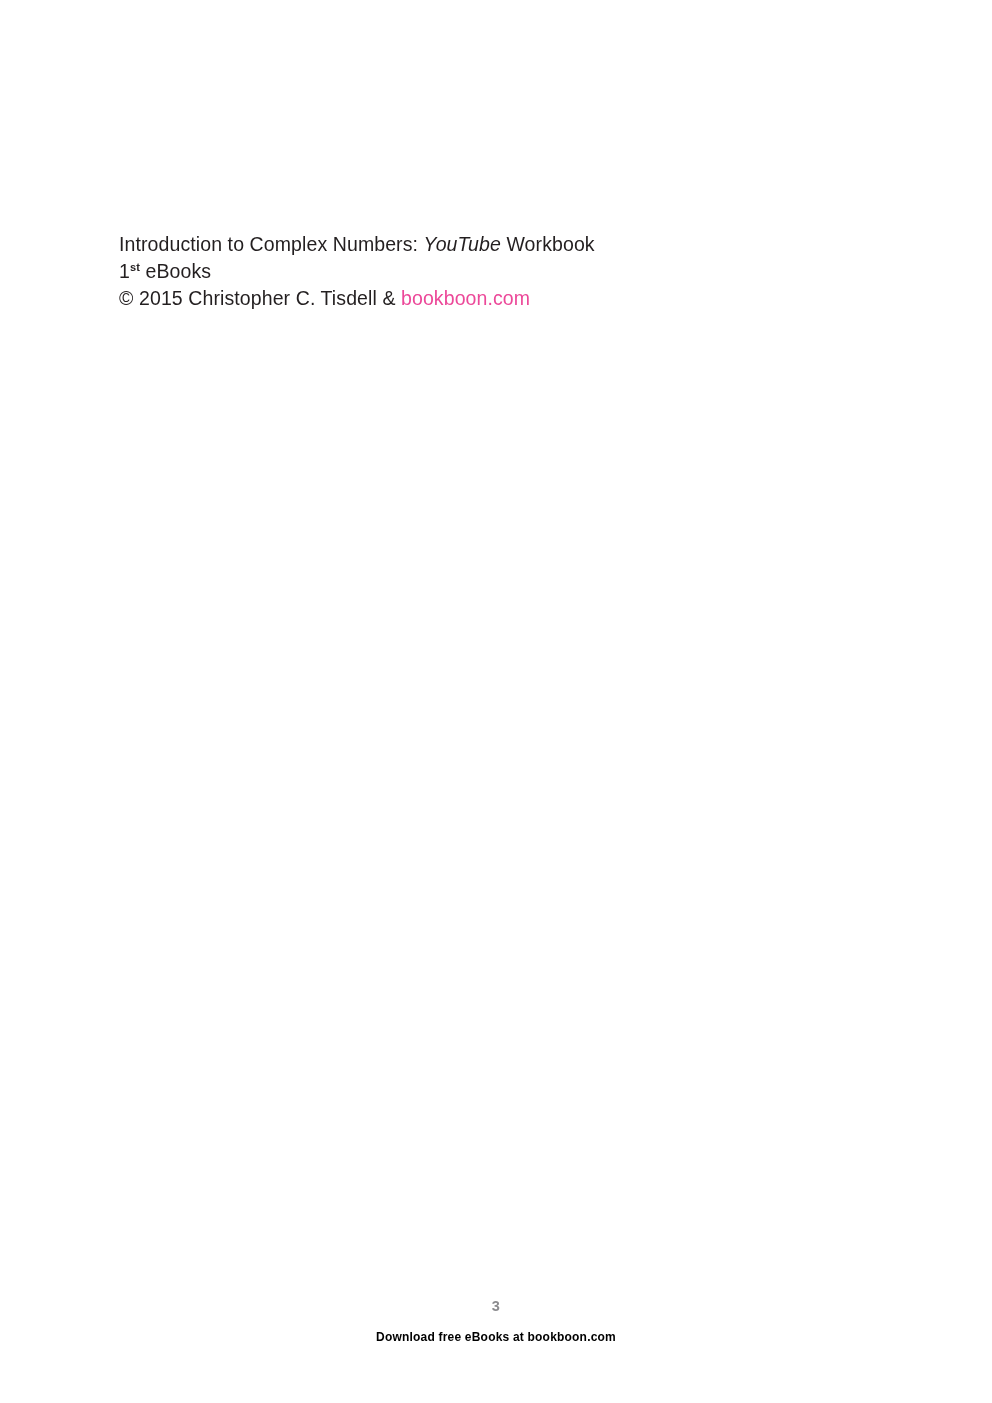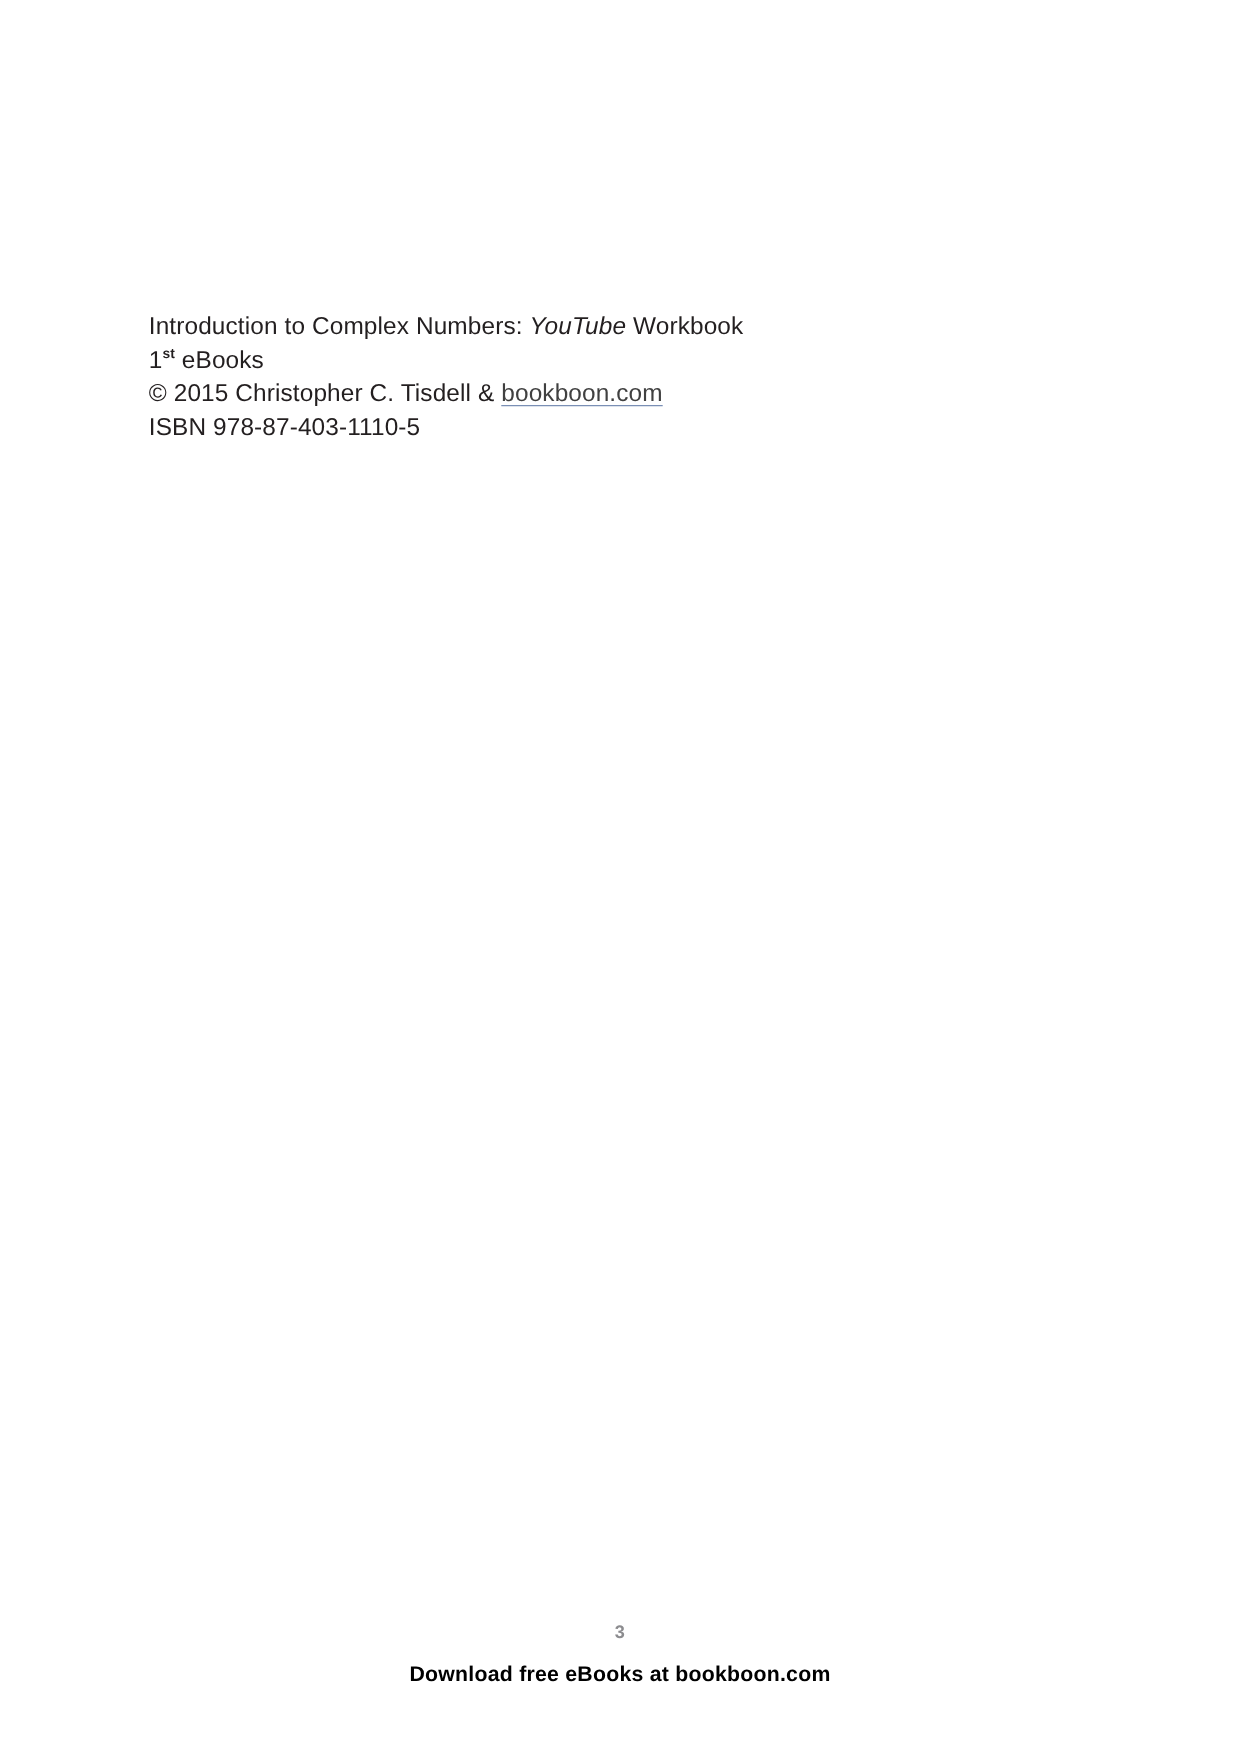--- a/index.html
+++ b/index.html
@@ -15,80 +15,78 @@
     overflow: hidden;
   }
   .page {
     position: absolute;
     inset: 0;
     background: #ffffff;
   }
   .front-matter {
     position: absolute;
     left: 119px;
-    top: 248px;
+    top: 231px;
     font-size: 19.5px;
     line-height: 27px;
     color: #231f20;
     letter-spacing: 0.1px;
   }
   .front-matter .line {
     white-space: pre;
   }
   .italic {
     font-style: italic;
   }
   sup.ord {
     font-size: 11px;
     line-height: 0;
     vertical-align: super;
     font-weight: bold;
   }
   a.book-link {
-    color: #404040;
-    text-decoration: underline;
+    color: #ec4899;
     text-decoration-color: #7a8fb5;
     text-underline-offset: 3px;
     cursor: pointer;
   }
   .footer {
     position: absolute;
     left: 0;
     width: 992px;
     top: 1298px;
     text-align: center;
   }
   .page-number {
     font-size: 14.5px;
     font-weight: bold;
     color: #8c8c8f;
     letter-spacing: 0.5px;
   }
   .download-line {
     margin-top: 16px;
-    font-size: 17px;
+    font-size: 12px;
     font-weight: bold;
     color: #000000;
     letter-spacing: 0.2px;
     cursor: pointer;
   }
 </style>
 </head>
 <body>
 
 <div class="page">
 
   <div class="front-matter">
     <div class="line"><span>Introduction to Complex Numbers: </span><span class="italic">YouTube</span><span> Workbook</span></div>
 
     <div class="line"><span>1</span><sup class="ord">st</sup><span> eBooks</span></div>
 
     <div class="line"><span>© 2015 Christopher C. Tisdell &amp; </span><a class="book-link">bookboon.com</a></div>
 
-    <div class="line"><span>ISBN 978-87-403-1110-5</span></div>
   </div>
 
   <div class="footer">
     <div class="page-number">3</div>
     <div class="download-line">Download free eBooks at bookboon.com</div>
   </div>
 
 </div>
 
 </body></html>

